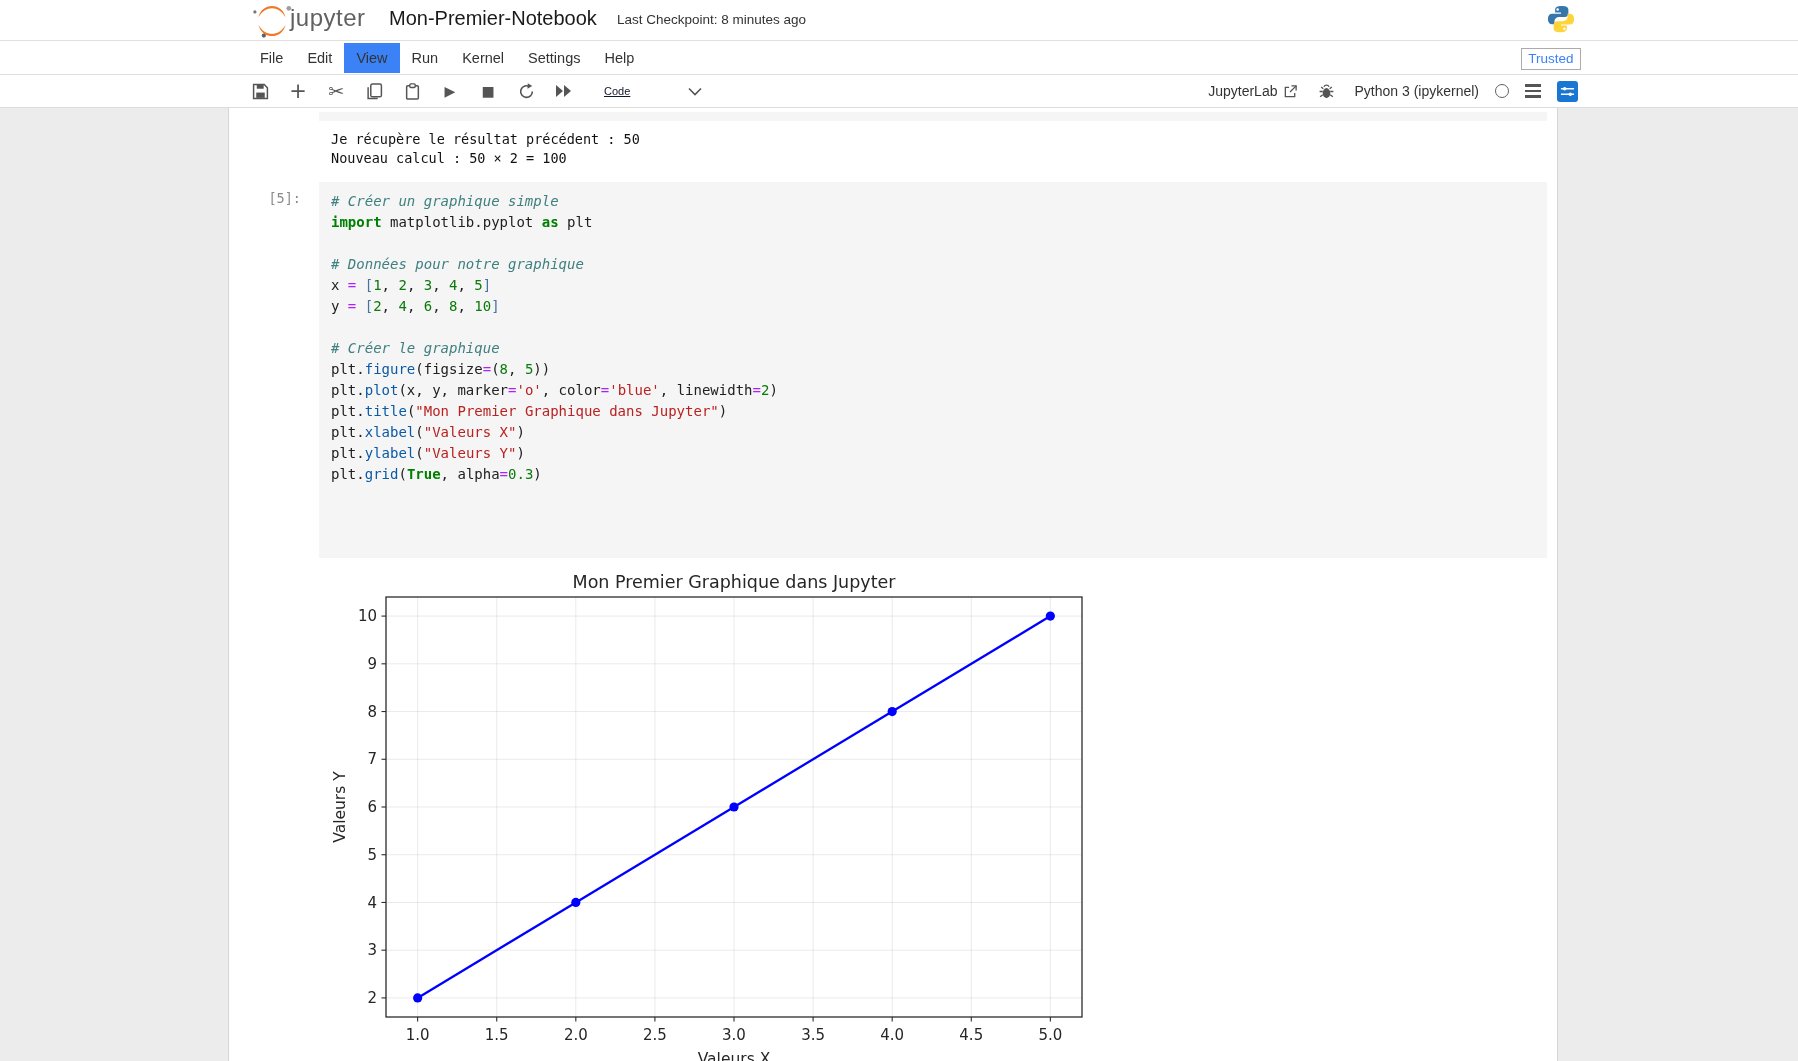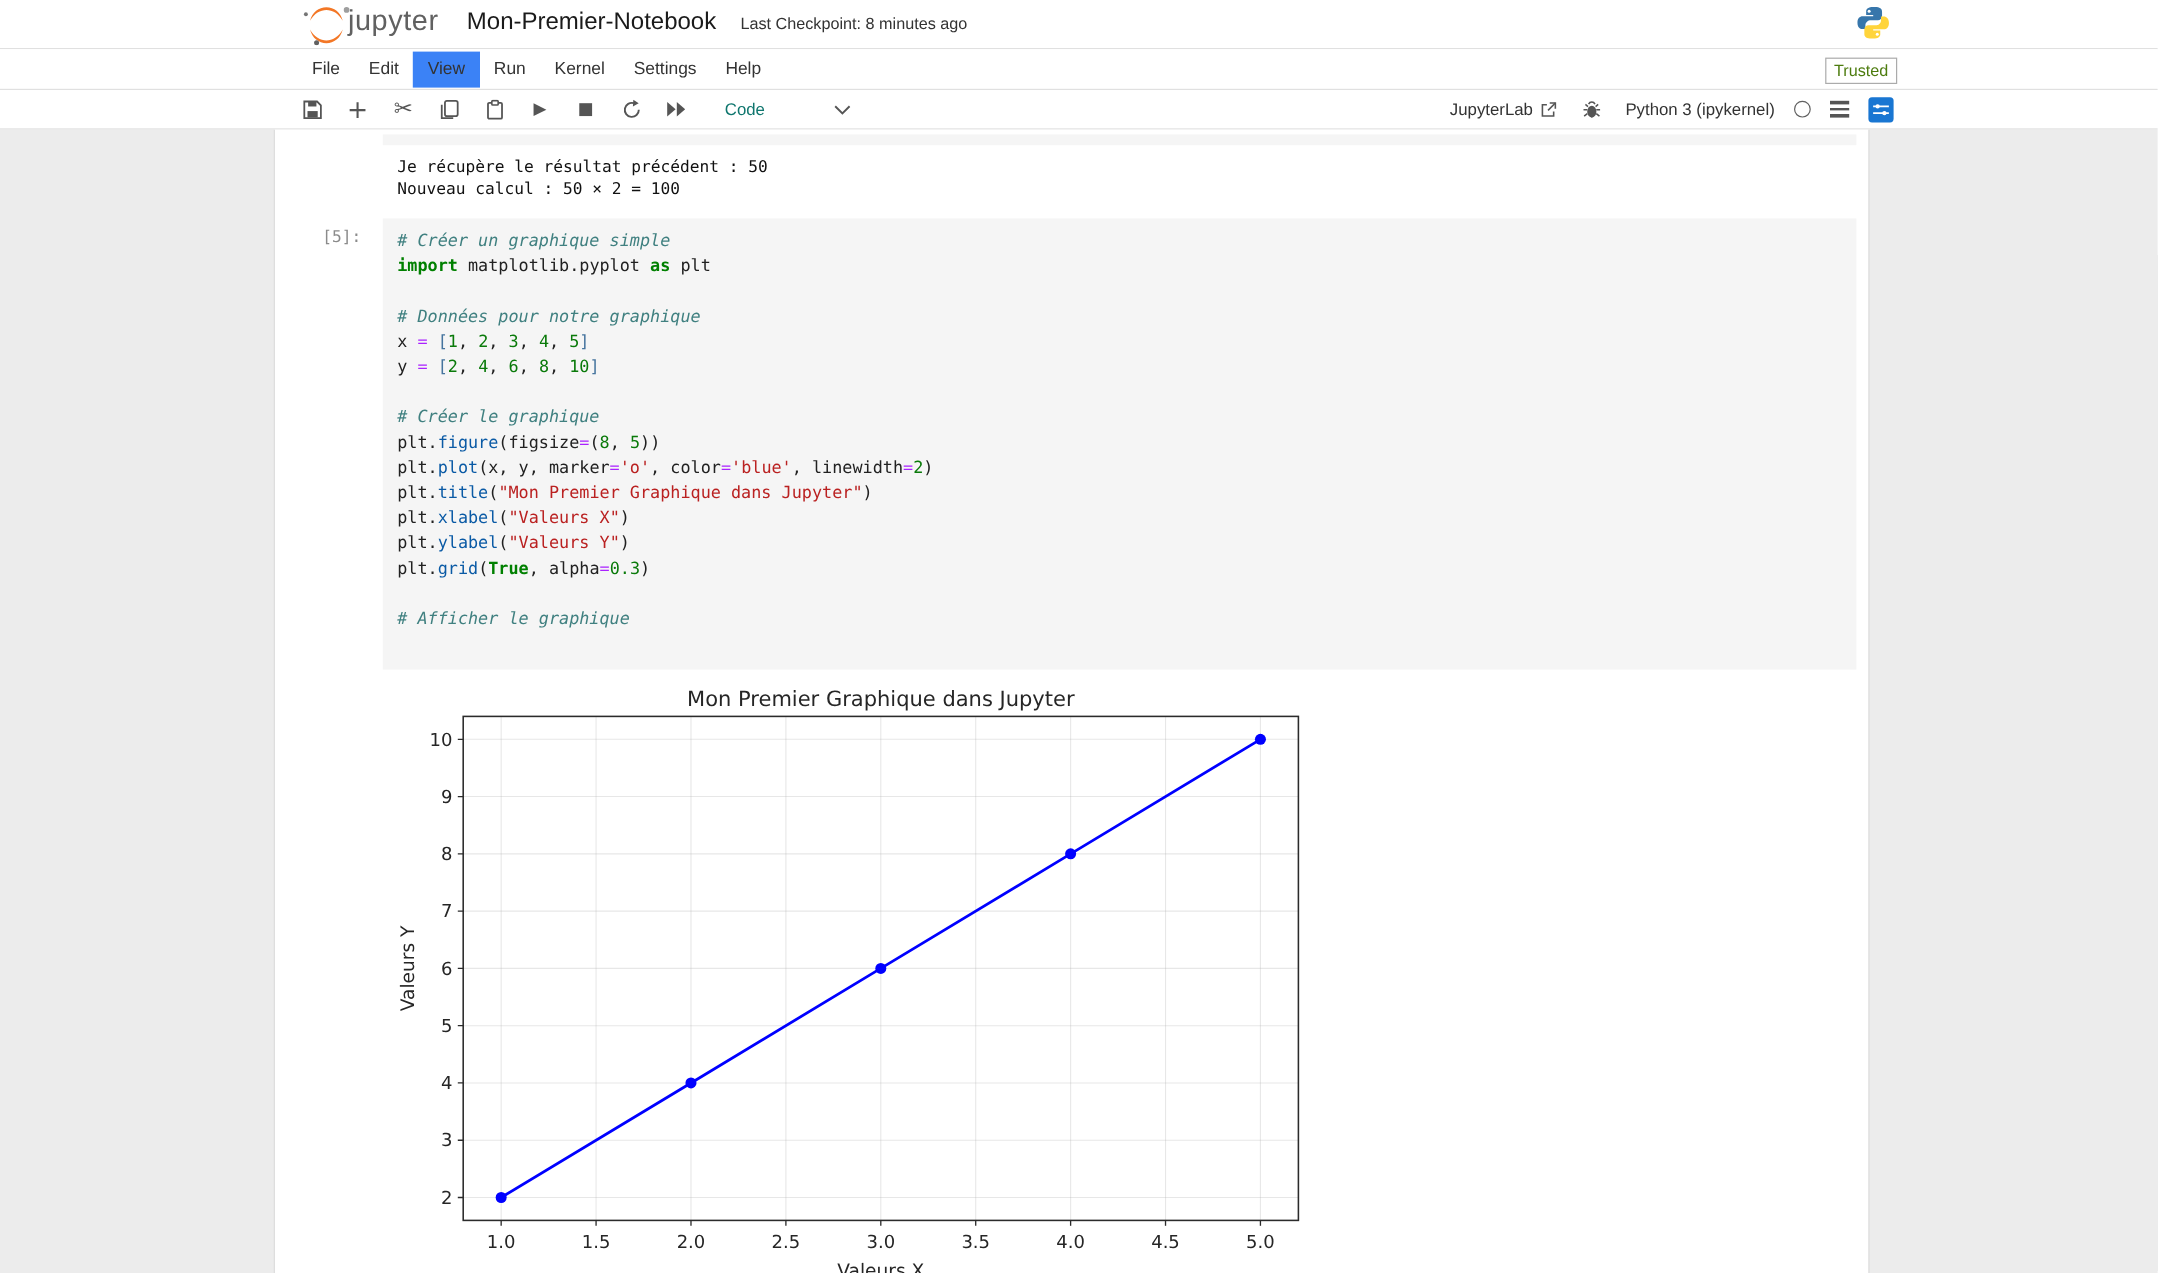--- a/index.html
+++ b/index.html
@@ -15,30 +15,30 @@
   .checkpoint { position:absolute; left:617px; top:12px; font-size:13.5px; color:#333; }
   .python-logo { position:absolute; left:1546px; top:4px; }
 
   
   .menubar { position:absolute; left:0; top:41px; width:1798px; height:34px; background:#fff;
     border-bottom:1px solid #e0e0e0; }
   .menu-items { position:absolute; left:248px; top:0; height:33px; display:flex; align-items:center; }
   .menu-item { font-size:14.5px; color:#333; padding:7px 12px; cursor:default; }
   .menu-item.active { background:#3b82f6; }
   .trusted { position:absolute; left:1521px; top:7px; width:60px; height:22px; border:1px solid #ababab;
-    font-size:13.5px; color:#4d7c0f; text-align:center; line-height:20px; background:#fff; }
+    font-size:13.5px; color:#3b82f6; text-align:center; line-height:20px; background:#fff; }
 
   
   .toolbar { position:absolute; left:0; top:75px; width:1798px; height:33px; background:#fff;
     border-bottom:1px solid #dcdcdc; }
   .tb-left { position:absolute; left:248px; top:0; height:32px; display:flex; align-items:center; gap:14px; }
   .tb-btn { width:24px; height:24px; display:flex; align-items:center; justify-content:center; color:#555; }
   .tb-glyph { font-size:15px; color:#555; font-family:"DejaVu Sans", sans-serif; }
   .cell-type { margin-left:14px; display:flex; align-items:center; }
-  .cell-type-label { font-size:14px; color:#0f766e; }
+  .cell-type-label { font-size:11px; color:#0f172a;text-decoration:underline; }
   .cell-type-chevron { margin-left:58px; }
   .tb-right { position:absolute; right:220px; top:0; height:32px; display:flex; align-items:center; gap:16px; }
   .tb-label { font-size:14px; color:#333; }
   .kernel-status-circle { width:14px; height:14px; border:1.6px solid #616161; border-radius:50%; }
   .hamburger { display:flex; flex-direction:column; gap:3px; }
   .hamburger span { width:16px; height:2.5px; background:#555; }
   .sliders-btn { width:21px; height:21px; background:#1976d2; border-radius:3px;
     display:flex; align-items:center; justify-content:center; }
 
   
@@ -202,21 +202,20 @@
         <div class="code-line"><span class="tk-tx">y </span><span class="tk-op">=</span><span class="tk-tx"> </span><span class="tk-br">[</span><span class="tk-num">2</span><span class="tk-tx">, </span><span class="tk-num">4</span><span class="tk-tx">, </span><span class="tk-num">6</span><span class="tk-tx">, </span><span class="tk-num">8</span><span class="tk-tx">, </span><span class="tk-num">10</span><span class="tk-br">]</span></div>
         <div class="code-line">&nbsp;</div>
         <div class="code-line"><span class="tk-com"># Créer le graphique</span></div>
         <div class="code-line"><span class="tk-tx">plt.</span><span class="tk-prop">figure</span><span class="tk-tx">(figsize</span><span class="tk-op">=</span><span class="tk-tx">(</span><span class="tk-num">8</span><span class="tk-tx">, </span><span class="tk-num">5</span><span class="tk-tx">))</span></div>
         <div class="code-line"><span class="tk-tx">plt.</span><span class="tk-prop">plot</span><span class="tk-tx">(x, y, marker</span><span class="tk-op">=</span><span class="tk-str">'o'</span><span class="tk-tx">, color</span><span class="tk-op">=</span><span class="tk-str">'blue'</span><span class="tk-tx">, linewidth</span><span class="tk-op">=</span><span class="tk-num">2</span><span class="tk-tx">)</span></div>
         <div class="code-line"><span class="tk-tx">plt.</span><span class="tk-prop">title</span><span class="tk-tx">(</span><span class="tk-str">"Mon Premier Graphique dans Jupyter"</span><span class="tk-tx">)</span></div>
         <div class="code-line"><span class="tk-tx">plt.</span><span class="tk-prop">xlabel</span><span class="tk-tx">(</span><span class="tk-str">"Valeurs X"</span><span class="tk-tx">)</span></div>
         <div class="code-line"><span class="tk-tx">plt.</span><span class="tk-prop">ylabel</span><span class="tk-tx">(</span><span class="tk-str">"Valeurs Y"</span><span class="tk-tx">)</span></div>
         <div class="code-line"><span class="tk-tx">plt.</span><span class="tk-prop">grid</span><span class="tk-tx">(</span><span class="tk-kw">True</span><span class="tk-tx">, alpha</span><span class="tk-op">=</span><span class="tk-num">0.3</span><span class="tk-tx">)</span></div>
         <div class="code-line">&nbsp;</div>
-        <div class="code-line"><span class="tk-com"># Afficher le graphique</span></div>
       </div>
 
     <div class="figure-out">
       <svg id="chart-svg" width="758" height="500" viewBox="0 0 758 500">
           <line x1="86.63636363636363" x2="86.63636363636363" y1="27" y2="447" stroke="#b0b0b0" stroke-opacity="0.3" stroke-width="0.9"></line>
           <line x1="165.7272727272727" x2="165.7272727272727" y1="27" y2="447" stroke="#b0b0b0" stroke-opacity="0.3" stroke-width="0.9"></line>
           <line x1="244.8181818181818" x2="244.8181818181818" y1="27" y2="447" stroke="#b0b0b0" stroke-opacity="0.3" stroke-width="0.9"></line>
           <line x1="323.9090909090909" x2="323.9090909090909" y1="27" y2="447" stroke="#b0b0b0" stroke-opacity="0.3" stroke-width="0.9"></line>
           <line x1="403" x2="403" y1="27" y2="447" stroke="#b0b0b0" stroke-opacity="0.3" stroke-width="0.9"></line>
           <line x1="482.0909090909091" x2="482.0909090909091" y1="27" y2="447" stroke="#b0b0b0" stroke-opacity="0.3" stroke-width="0.9"></line>

